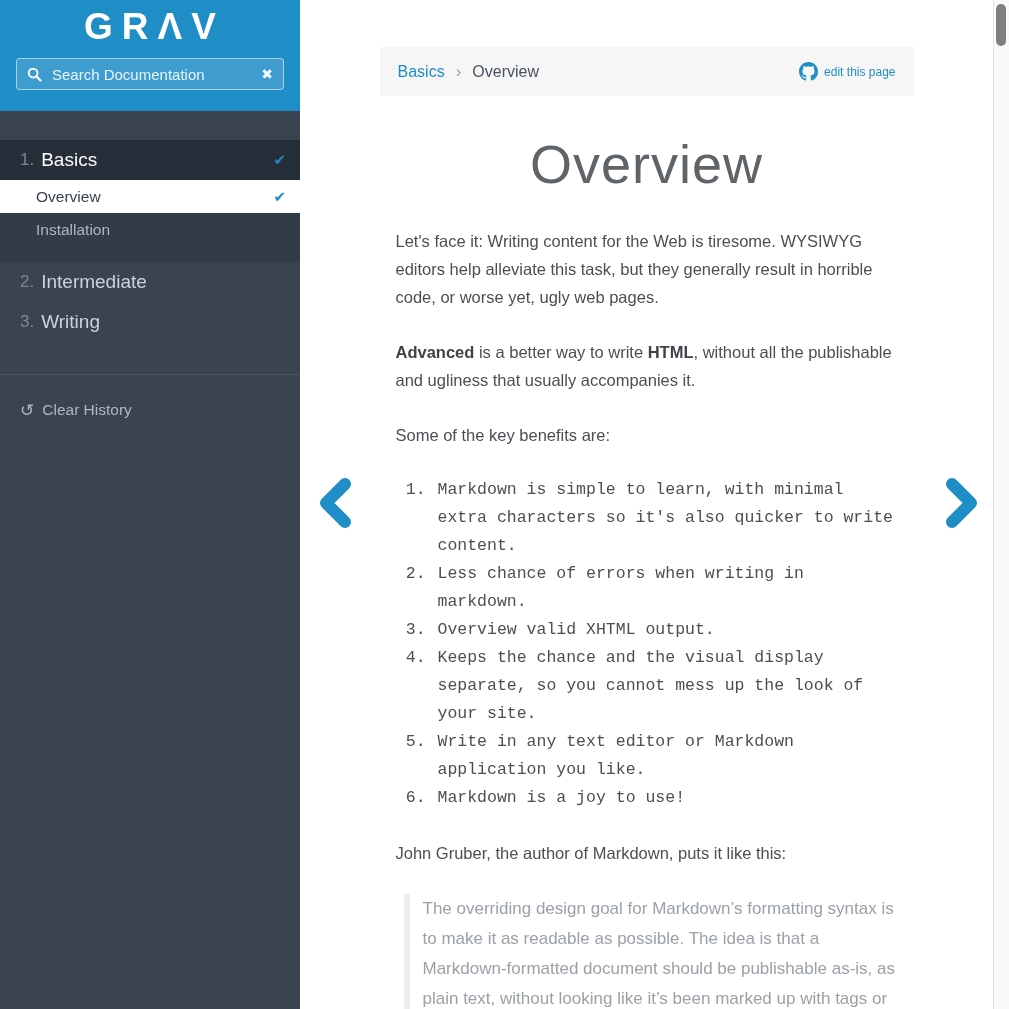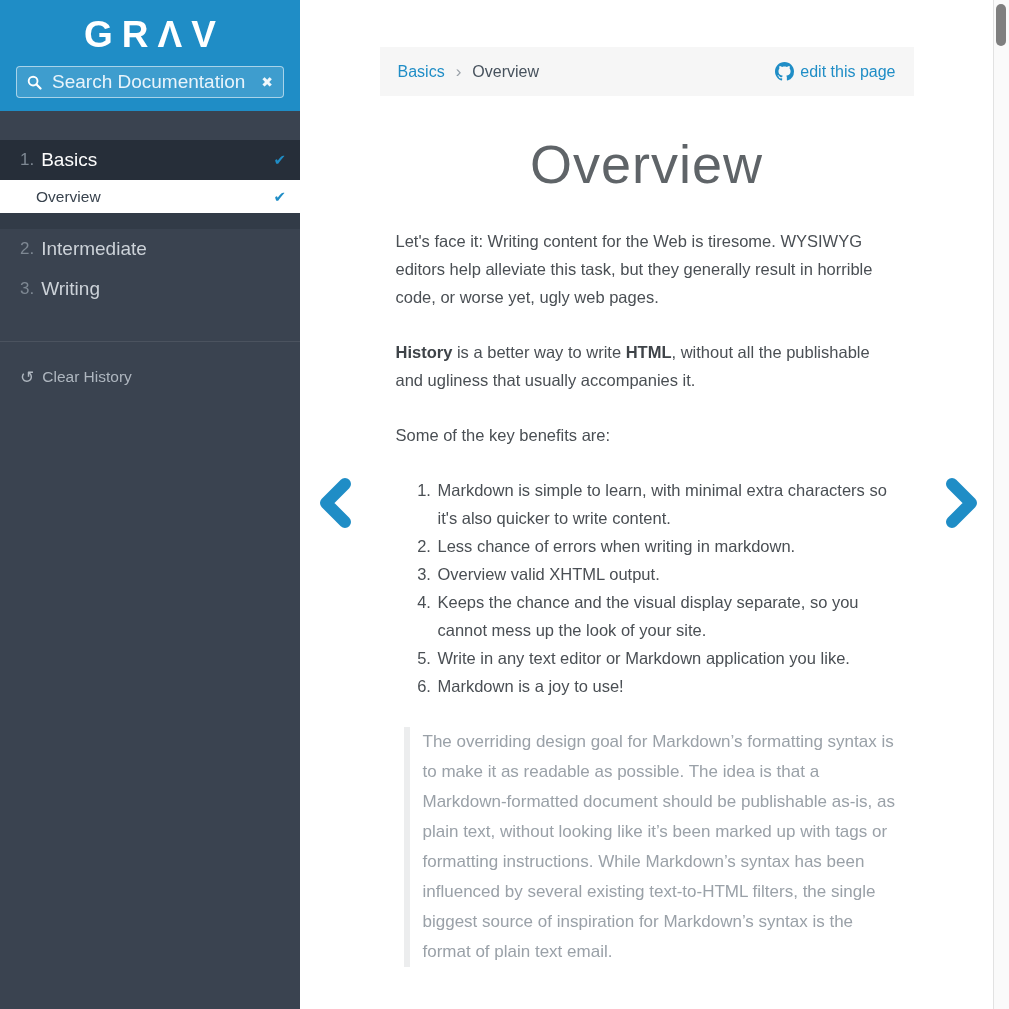--- a/index.html
+++ b/index.html
@@ -12,35 +12,35 @@
     color: var(--body-text);
   }
 
   
   .sidebar {
     position: absolute; left: 0; top: 0; width: 300px; height: 100%;
     background: var(--sidebar-bg);
   }
   .side-header { height: 111px; background: var(--accent); }
   .logo {
-    display: block; text-align: center; padding-top: 14px;
+    display: block; text-align: center; padding-top: 6px;
     color: #fff; font-size: 37px; font-weight: 600;
     letter-spacing: 9px; text-indent: 9px; cursor: pointer;
   }
   .search-box {
     margin: 10px 16px 0; height: 32px;
     background: rgba(255,255,255,0.14);
     border: 1px solid rgba(255,255,255,0.55);
     border-radius: 4px;
     display: flex; align-items: center; padding: 0 10px;
   }
   .search-box svg { flex: 0 0 auto; }
   .search-box input {
     flex: 1 1 auto; background: transparent; border: none; outline: none;
-    color: #fff; font-size: 19px; margin-left: 8px; min-width: 0;
+    color: #fff; font-size: 15px; margin-left: 8px; min-width: 0;
     font-family: inherit;
   }
   .search-box input::placeholder { color: #e9f4fb; opacity: 1; }
   .search-clear { color: #f2f8fc; font-size: 14px; cursor: pointer; line-height: 1; }
 
   .nav { padding-top: 29px; }
   .section-head {
     height: 40px; display: flex; align-items: center;
     padding-left: 20px; padding-right: 14px;
     font-size: 19px; color: #ccd2d8; cursor: pointer; position: relative;
@@ -70,37 +70,37 @@
     width: 534px; height: 49px; margin: 47px auto 0;
     background: var(--breadcrumb-bg);
     display: flex; align-items: center; padding: 0 18px;
     font-size: 16px;
   }
   .crumb-link { color: var(--accent); text-decoration: none; cursor: pointer; }
   .crumb-sep { color: #9aa1a8; margin: 0 11px; font-size: 17px; }
   .crumb-current { color: #47525d; }
   .edit-link {
     margin-left: auto; display: flex; align-items: center;
-    color: var(--accent); text-decoration: none; cursor: pointer; font-size: 16px;
+    color: var(--accent); text-decoration: none; cursor: pointer; font-size: 12px;
   }
   .edit-link svg { margin-right: 6px; }
 
   h1.page-title {
     text-align: center; color: var(--title); font-weight: 500;
     font-size: 54px; line-height: 72px; letter-spacing: 1px;
     margin: 32px 0 0;
   }
 
   .content {
     width: 502px; margin: 27px auto 0;
     font-size: 16.5px; line-height: 28px; color: var(--body-text);
   }
   .content p { margin: 16px 0 27px; }
   .content b { color: #3e4348; }
-  .content ol { margin: 0 0 27px; padding-left: 40px; }
+  .content ol { margin: 0 0 27px; padding-left: 40px; font-family: Liberation Mono, monospace; }
   .content li { padding-left: 2px; }
   .content blockquote {
     margin: 0 0 27px 8px;
     border-left: 6px solid var(--quote-border);
     padding-left: 13px;
     color: var(--quote-text);
     font-size: 17px; line-height: 30px;
   }
 
   
@@ -144,20 +144,23 @@
     <div class="section-head active">
       <span class="num">1.</span>
       <span>Basics</span>
       <span class="check">✔</span>
     </div>
     <div class="subitems">
       <div class="subitem active">
         <span>Overview</span>
         <span class="check">✔</span>
       </div>
+      <div class="subitem">
+        <span>Installation</span>
+      </div>
     </div>
 
     <div class="section-head">
       <span class="num">2.</span>
       <span>Intermediate</span>
     </div>
     <div class="section-head">
       <span class="num">3.</span>
       <span>Writing</span>
     </div>
@@ -182,30 +185,31 @@
         <path d="M8 0C3.58 0 0 3.58 0 8c0 3.54 2.29 6.53 5.47 7.59.4.07.55-.17.55-.38 0-.19-.01-.82-.01-1.49-2.01.37-2.53-.49-2.69-.94-.09-.23-.48-.94-.82-1.13-.28-.15-.68-.52-.01-.53.63-.01 1.08.58 1.23.82.72 1.21 1.87.87 2.33.66.07-.52.28-.87.51-1.07-1.78-.2-3.64-.89-3.64-3.95 0-.87.31-1.59.82-2.15-.08-.2-.36-1.02.08-2.12 0 0 .67-.21 2.2.82.64-.18 1.32-.27 2-.27s1.36.09 2 .27c1.53-1.04 2.2-.82 2.2-.82.44 1.1.16 1.92.08 2.12.51.56.82 1.27.82 2.15 0 3.07-1.87 3.75-3.65 3.95.29.25.54.73.54 1.48 0 1.07-.01 1.93-.01 2.2 0 .21.15.46.55.38A8.01 8.01 0 0 0 16 8c0-4.42-3.58-8-8-8z"></path>
       </svg>
       <span>edit this page</span>
     </a>
   </div>
 
   <h1 class="page-title">Overview</h1>
 
   <div class="content">
     <p>Let's face it: Writing content for the Web is tiresome. WYSIWYG editors help alleviate this task, but they generally result in horrible code, or worse yet, ugly web pages.</p>
-    <p><b>History</b><span> is a better way to write </span><b>HTML</b><span>, without all the publishable and ugliness that usually accompanies it.</span></p>
+    <p><b>Advanced</b><span> is a better way to write </span><b>HTML</b><span>, without all the publishable and ugliness that usually accompanies it.</span></p>
     <p>Some of the key benefits are:</p>
     <ol>
       <li>Markdown is simple to learn, with minimal extra characters so it's also quicker to write content.</li>
       <li>Less chance of errors when writing in markdown.</li>
       <li>Overview valid XHTML output.</li>
       <li>Keeps the chance and the visual display separate, so you cannot mess up the look of your site.</li>
       <li>Write in any text editor or Markdown application you like.</li>
       <li>Markdown is a joy to use!</li>
     </ol>
+    <p>John Gruber, the author of Markdown, puts it like this:</p>
     <blockquote>The overriding design goal for Markdown’s formatting syntax is to make it as readable as possible. The idea is that a Markdown-formatted document should be publishable as-is, as plain text, without looking like it’s been marked up with tags or formatting instructions. While Markdown’s syntax has been influenced by several existing text-to-HTML filters, the single biggest source of inspiration for Markdown’s syntax is the format of plain text email.</blockquote>
   </div>
 </div>
 
 <svg class="pager-arrow pager-prev" width="36" height="52" viewBox="0 0 36 52">
   <polyline points="28,7 9,26 28,45"></polyline>
 </svg>
 <svg class="pager-arrow pager-next" width="36" height="52" viewBox="0 0 36 52">
   <polyline points="8,7 27,26 8,45"></polyline>
 </svg>

